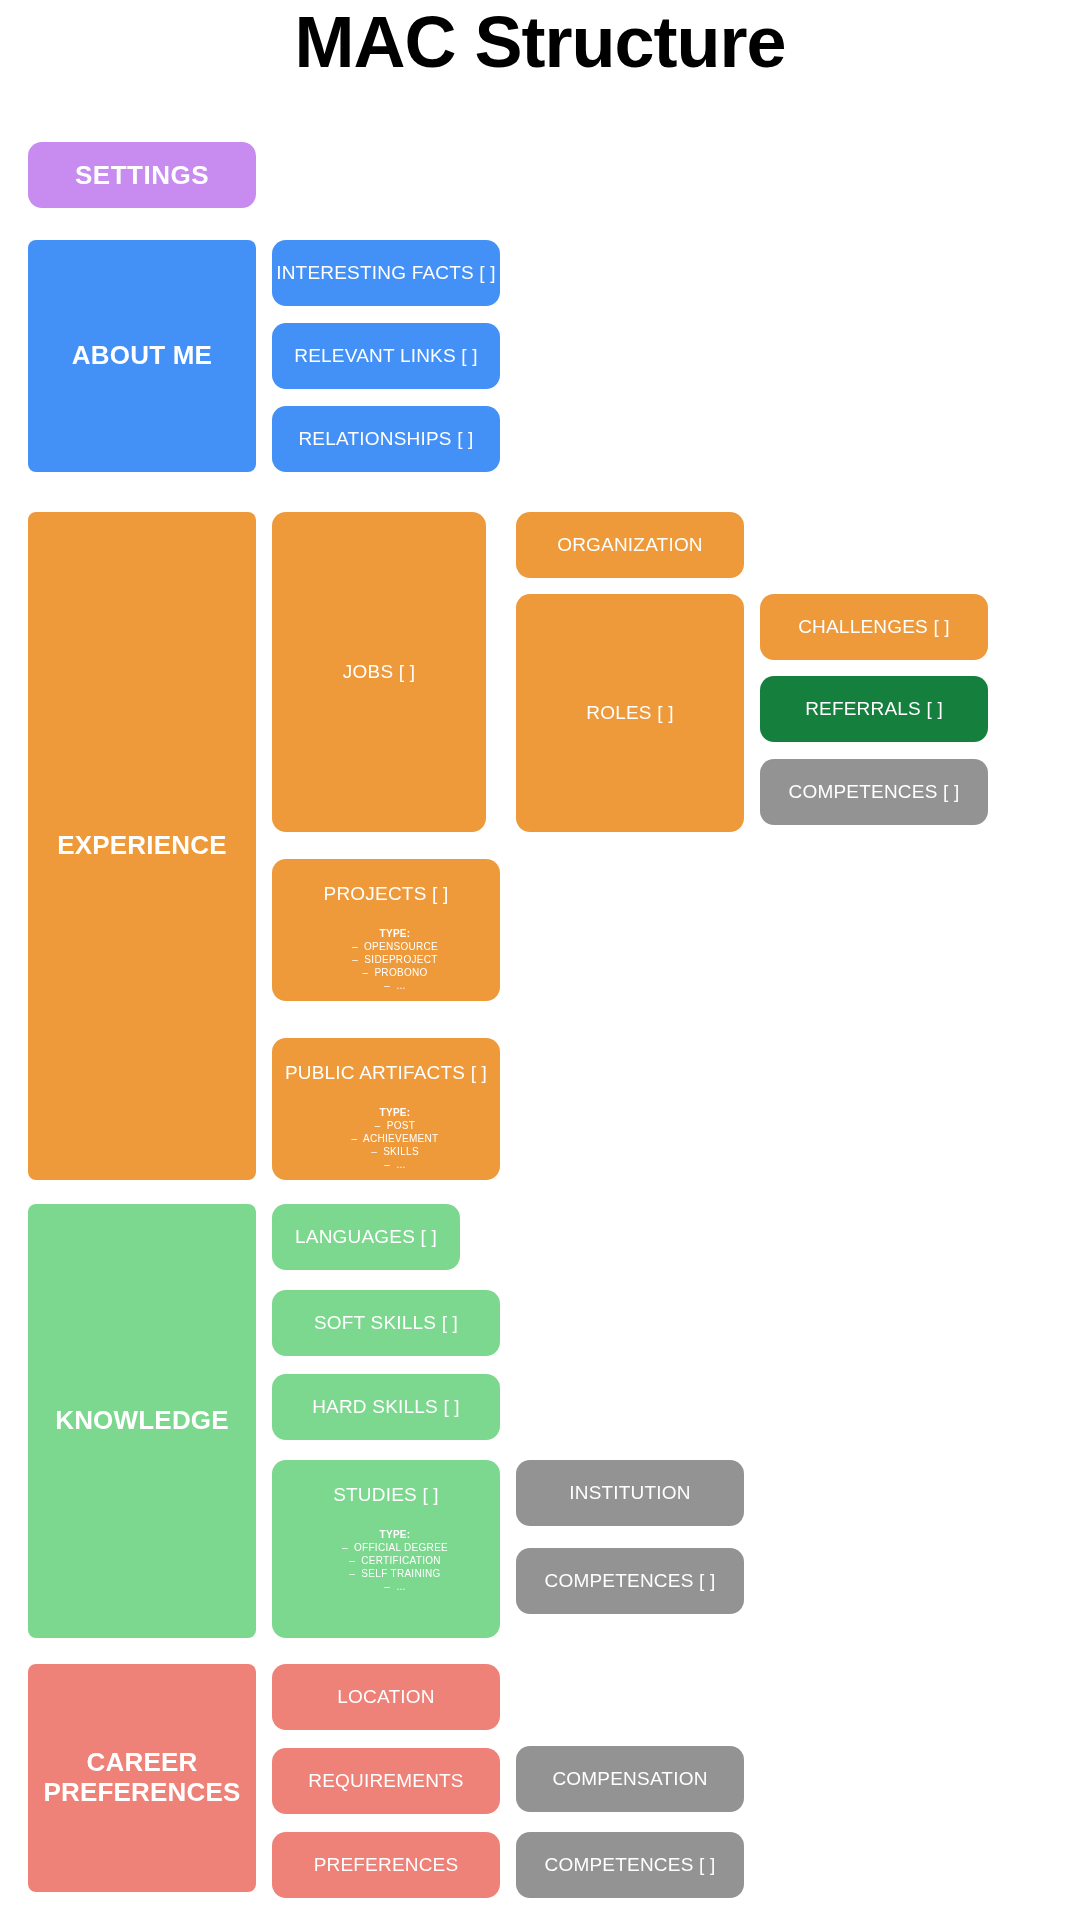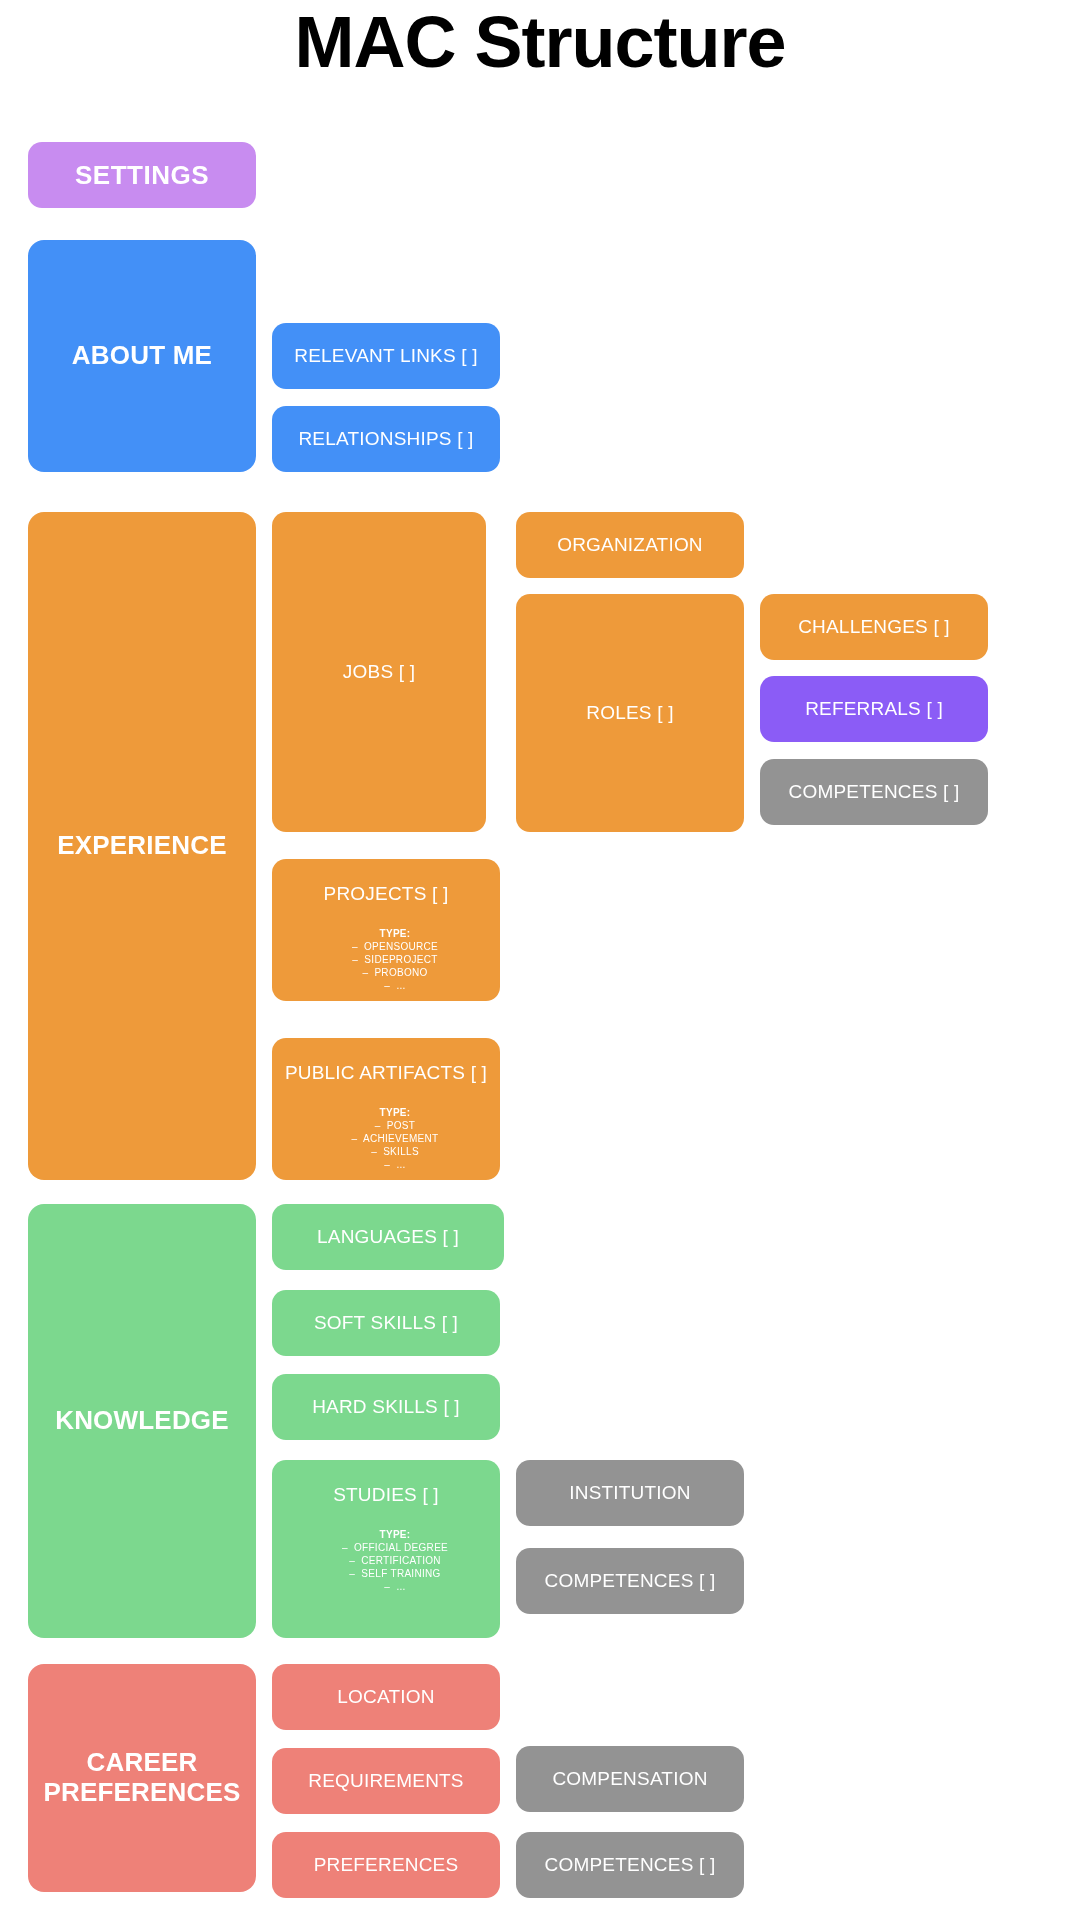--- a/index.html
+++ b/index.html
@@ -30,21 +30,21 @@
     color: #ffffff;
     display: flex;
     align-items: center;
     justify-content: center;
     text-align: center;
     overflow: hidden;
   }
   .card .lbl { display: block; width: 100%; }
 
   
-  .card.section { border-radius: 16px; }
+  .card.section { border-radius: 8px; }
   .card.section .lbl {
     font-size: 26px;
     font-weight: bold;
     line-height: 1.15;
     letter-spacing: 0.2px;
   }
 
   
   .card.sub .lbl {
     font-size: 19px;
@@ -96,20 +96,23 @@
 
   <div class="title">MAC Structure</div>
 
   <div class="card chip" style="left:28px; top:142px; width:228px; height:66px; background:#C88CF0;">
     <span class="lbl">SETTINGS</span>
   </div>
 
   <div class="card section" style="left:28px; top:240px; width:228px; height:232px; background:#4390F7;">
     <span class="lbl">ABOUT ME</span>
   </div>
+  <div class="card sub" style="left:272px; top:240px; width:228px; height:66px; background:#4390F7;">
+    <span class="lbl">INTERESTING FACTS [ ]</span>
+  </div>
   <div class="card sub" style="left:272px; top:323px; width:228px; height:66px; background:#4390F7;">
     <span class="lbl">RELEVANT LINKS [ ]</span>
   </div>
   <div class="card sub" style="left:272px; top:406px; width:228px; height:66px; background:#4390F7;">
     <span class="lbl">RELATIONSHIPS [ ]</span>
   </div>
 
   <div class="card section" style="left:28px; top:512px; width:228px; height:668px; background:#EE9A3A;">
     <span class="lbl">EXPERIENCE</span>
   </div>
@@ -122,21 +125,21 @@
     <span class="lbl">ORGANIZATION</span>
   </div>
 
   <div class="card sub" style="left:516px; top:594px; width:228px; height:238px; background:#EE9A3A;">
     <span class="lbl">ROLES [ ]</span>
   </div>
 
   <div class="card sub" style="left:760px; top:594px; width:228px; height:66px; background:#EE9A3A;">
     <span class="lbl">CHALLENGES [ ]</span>
   </div>
-  <div class="card sub" style="left:760px; top:676px; width:228px; height:66px; background:#8b5cf6;">
+  <div class="card sub" style="left:760px; top:676px; width:228px; height:66px; background:#15803d;">
     <span class="lbl">REFERRALS [ ]</span>
   </div>
   <div class="card sub" style="left:760px; top:759px; width:228px; height:66px; background:#939393;">
     <span class="lbl">COMPETENCES [ ]</span>
   </div>
 
   <div class="card sub listcard" style="left:272px; top:859px; width:228px; height:142px; background:#EE9A3A;">
     <span class="hd">PROJECTS [ ]</span>
     <div class="types">
       <div class="t-head">TYPE:</div>
@@ -154,21 +157,21 @@
       <div class="t-item">–  POST</div>
       <div class="t-item">–  ACHIEVEMENT</div>
       <div class="t-item">–  SKILLS</div>
       <div class="t-item">–  ...</div>
     </div>
   </div>
 
   <div class="card section" style="left:28px; top:1204px; width:228px; height:434px; background:#7CD88E;justify-content:center;">
     <span class="lbl">KNOWLEDGE</span>
   </div>
-  <div class="card sub" style="left:272px; top:1204px; width:232px; height:66px; background:#7CD88E;">
+  <div class="card sub" style="left:272px; top:1204px; width:188px; height:66px; background:#7CD88E;">
     <span class="lbl">LANGUAGES [ ]</span>
   </div>
   <div class="card sub" style="left:272px; top:1290px; width:228px; height:66px; background:#7CD88E;">
     <span class="lbl">SOFT SKILLS [ ]</span>
   </div>
   <div class="card sub" style="left:272px; top:1374px; width:228px; height:66px; background:#7CD88E;">
     <span class="lbl">HARD SKILLS [ ]</span>
   </div>
 
   <div class="card sub listcard" style="left:272px; top:1460px; width:228px; height:178px; background:#7CD88E;">

